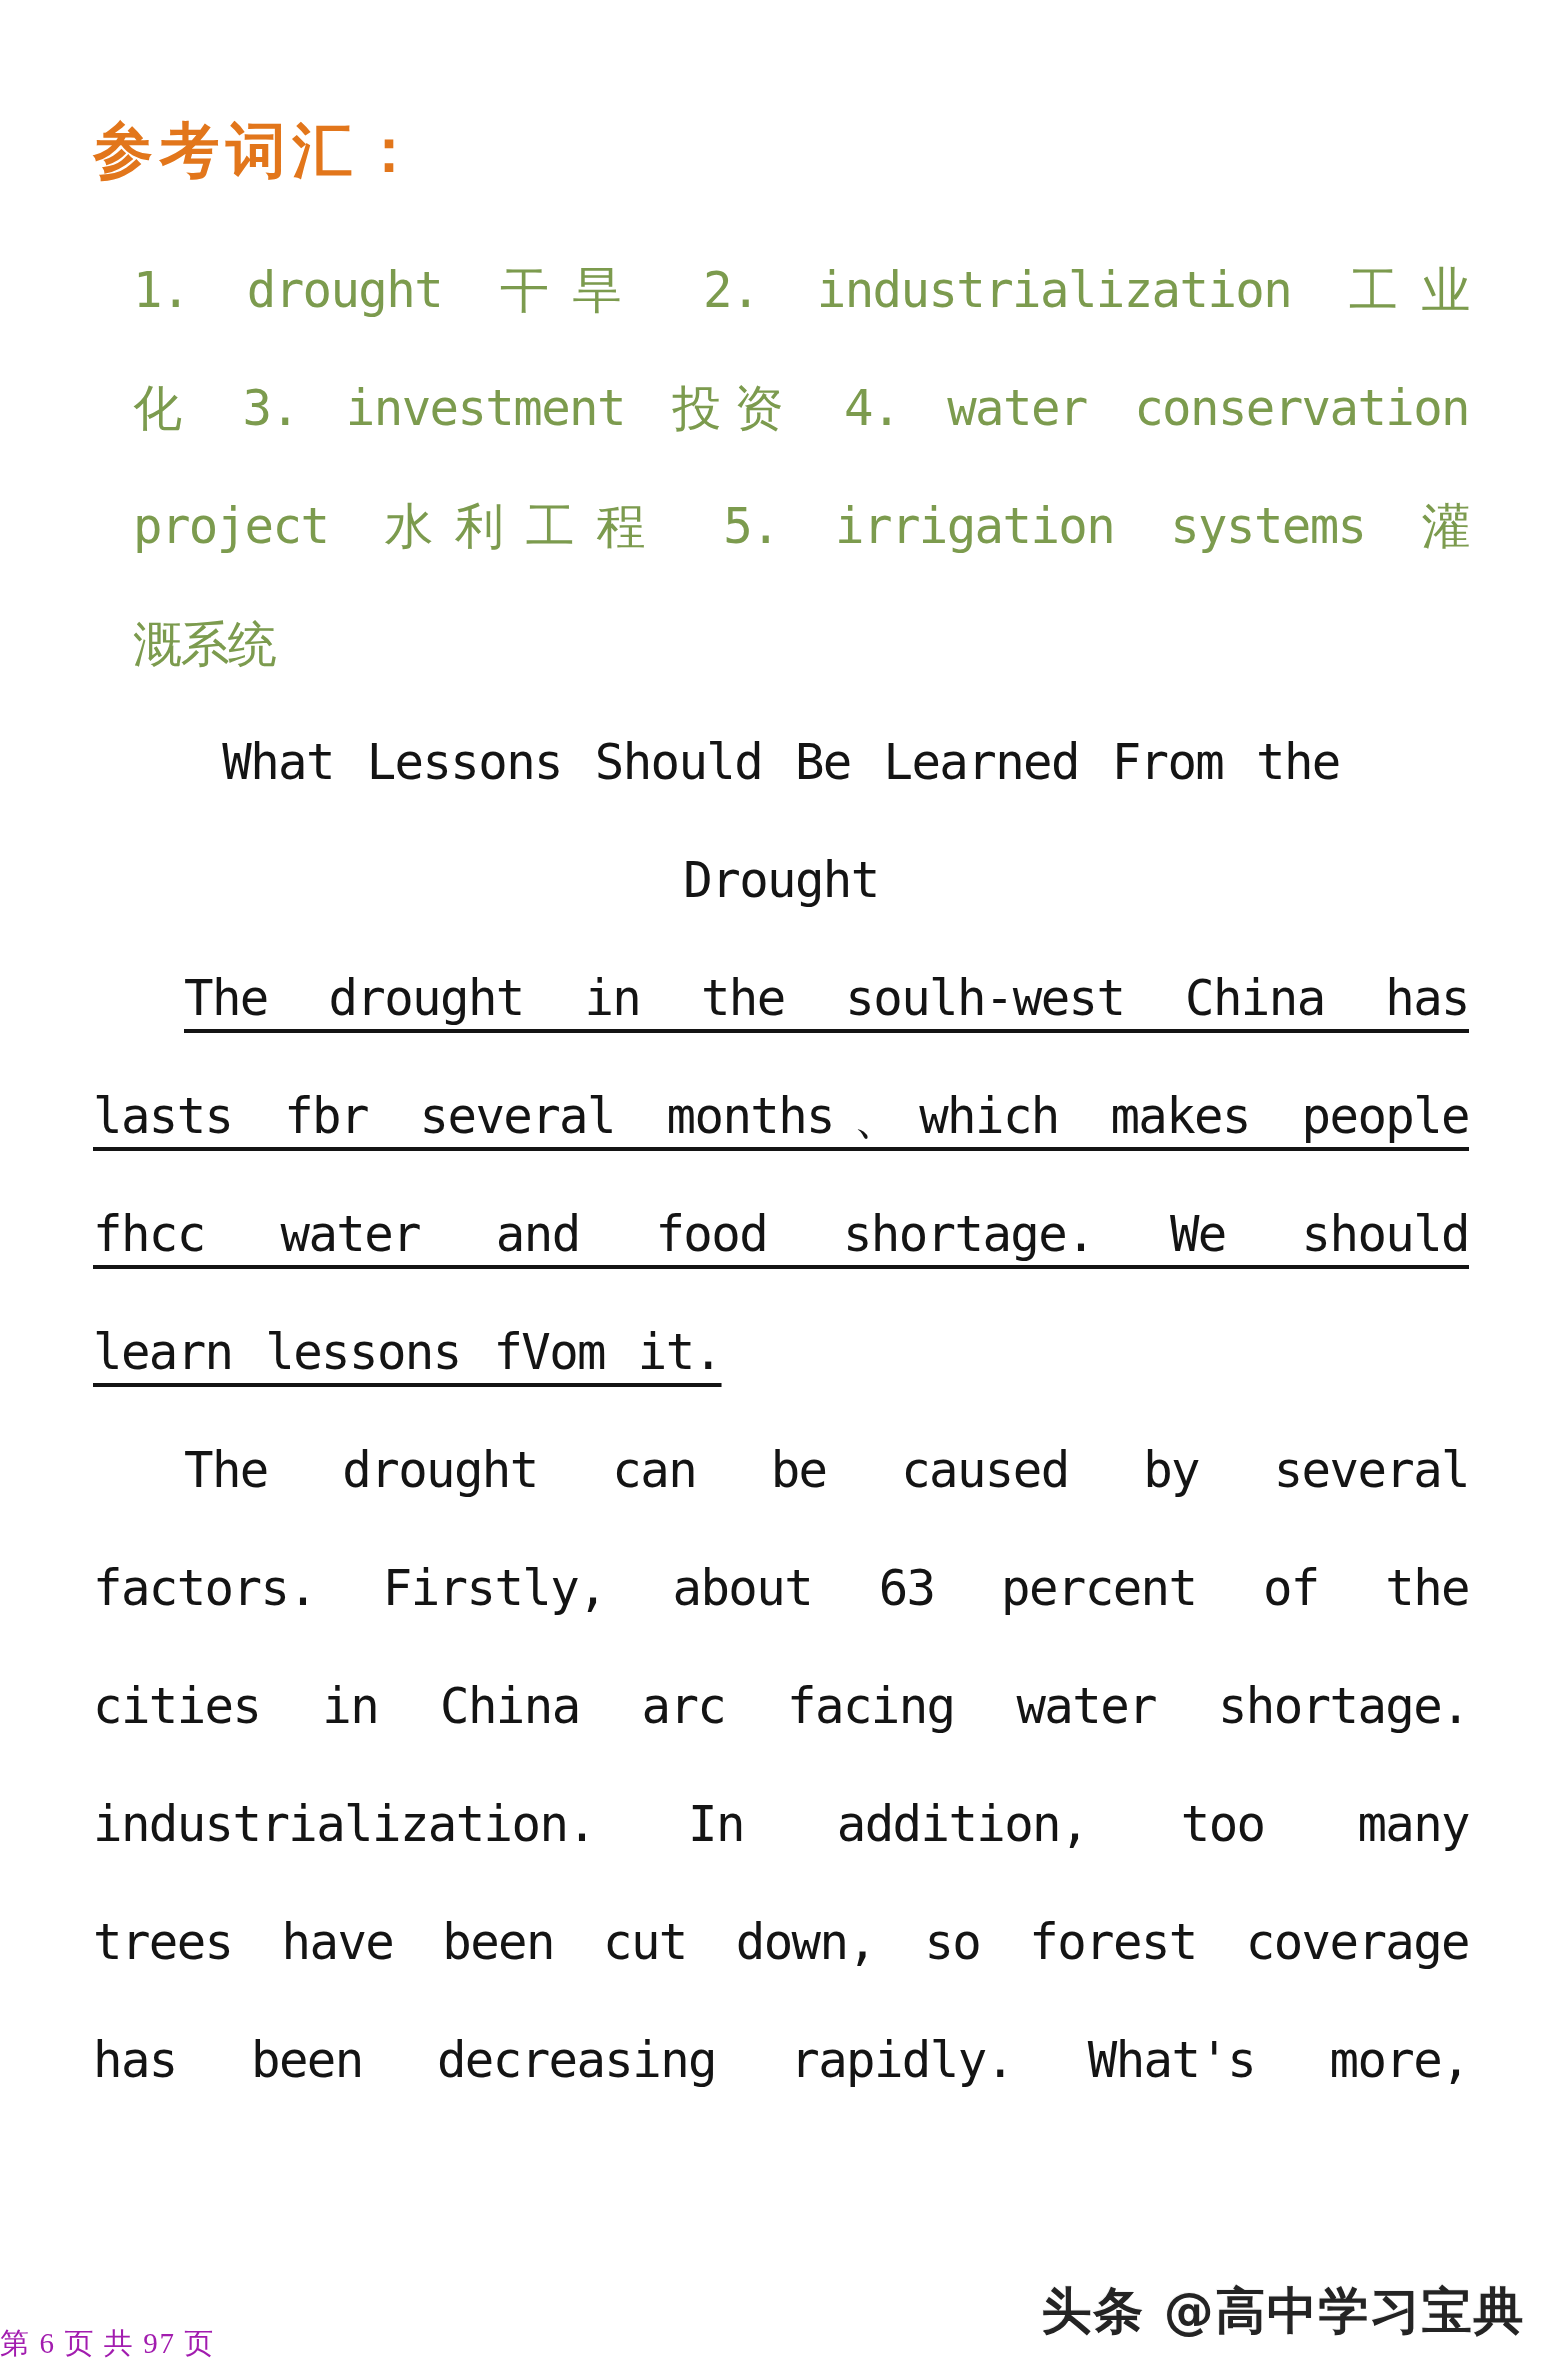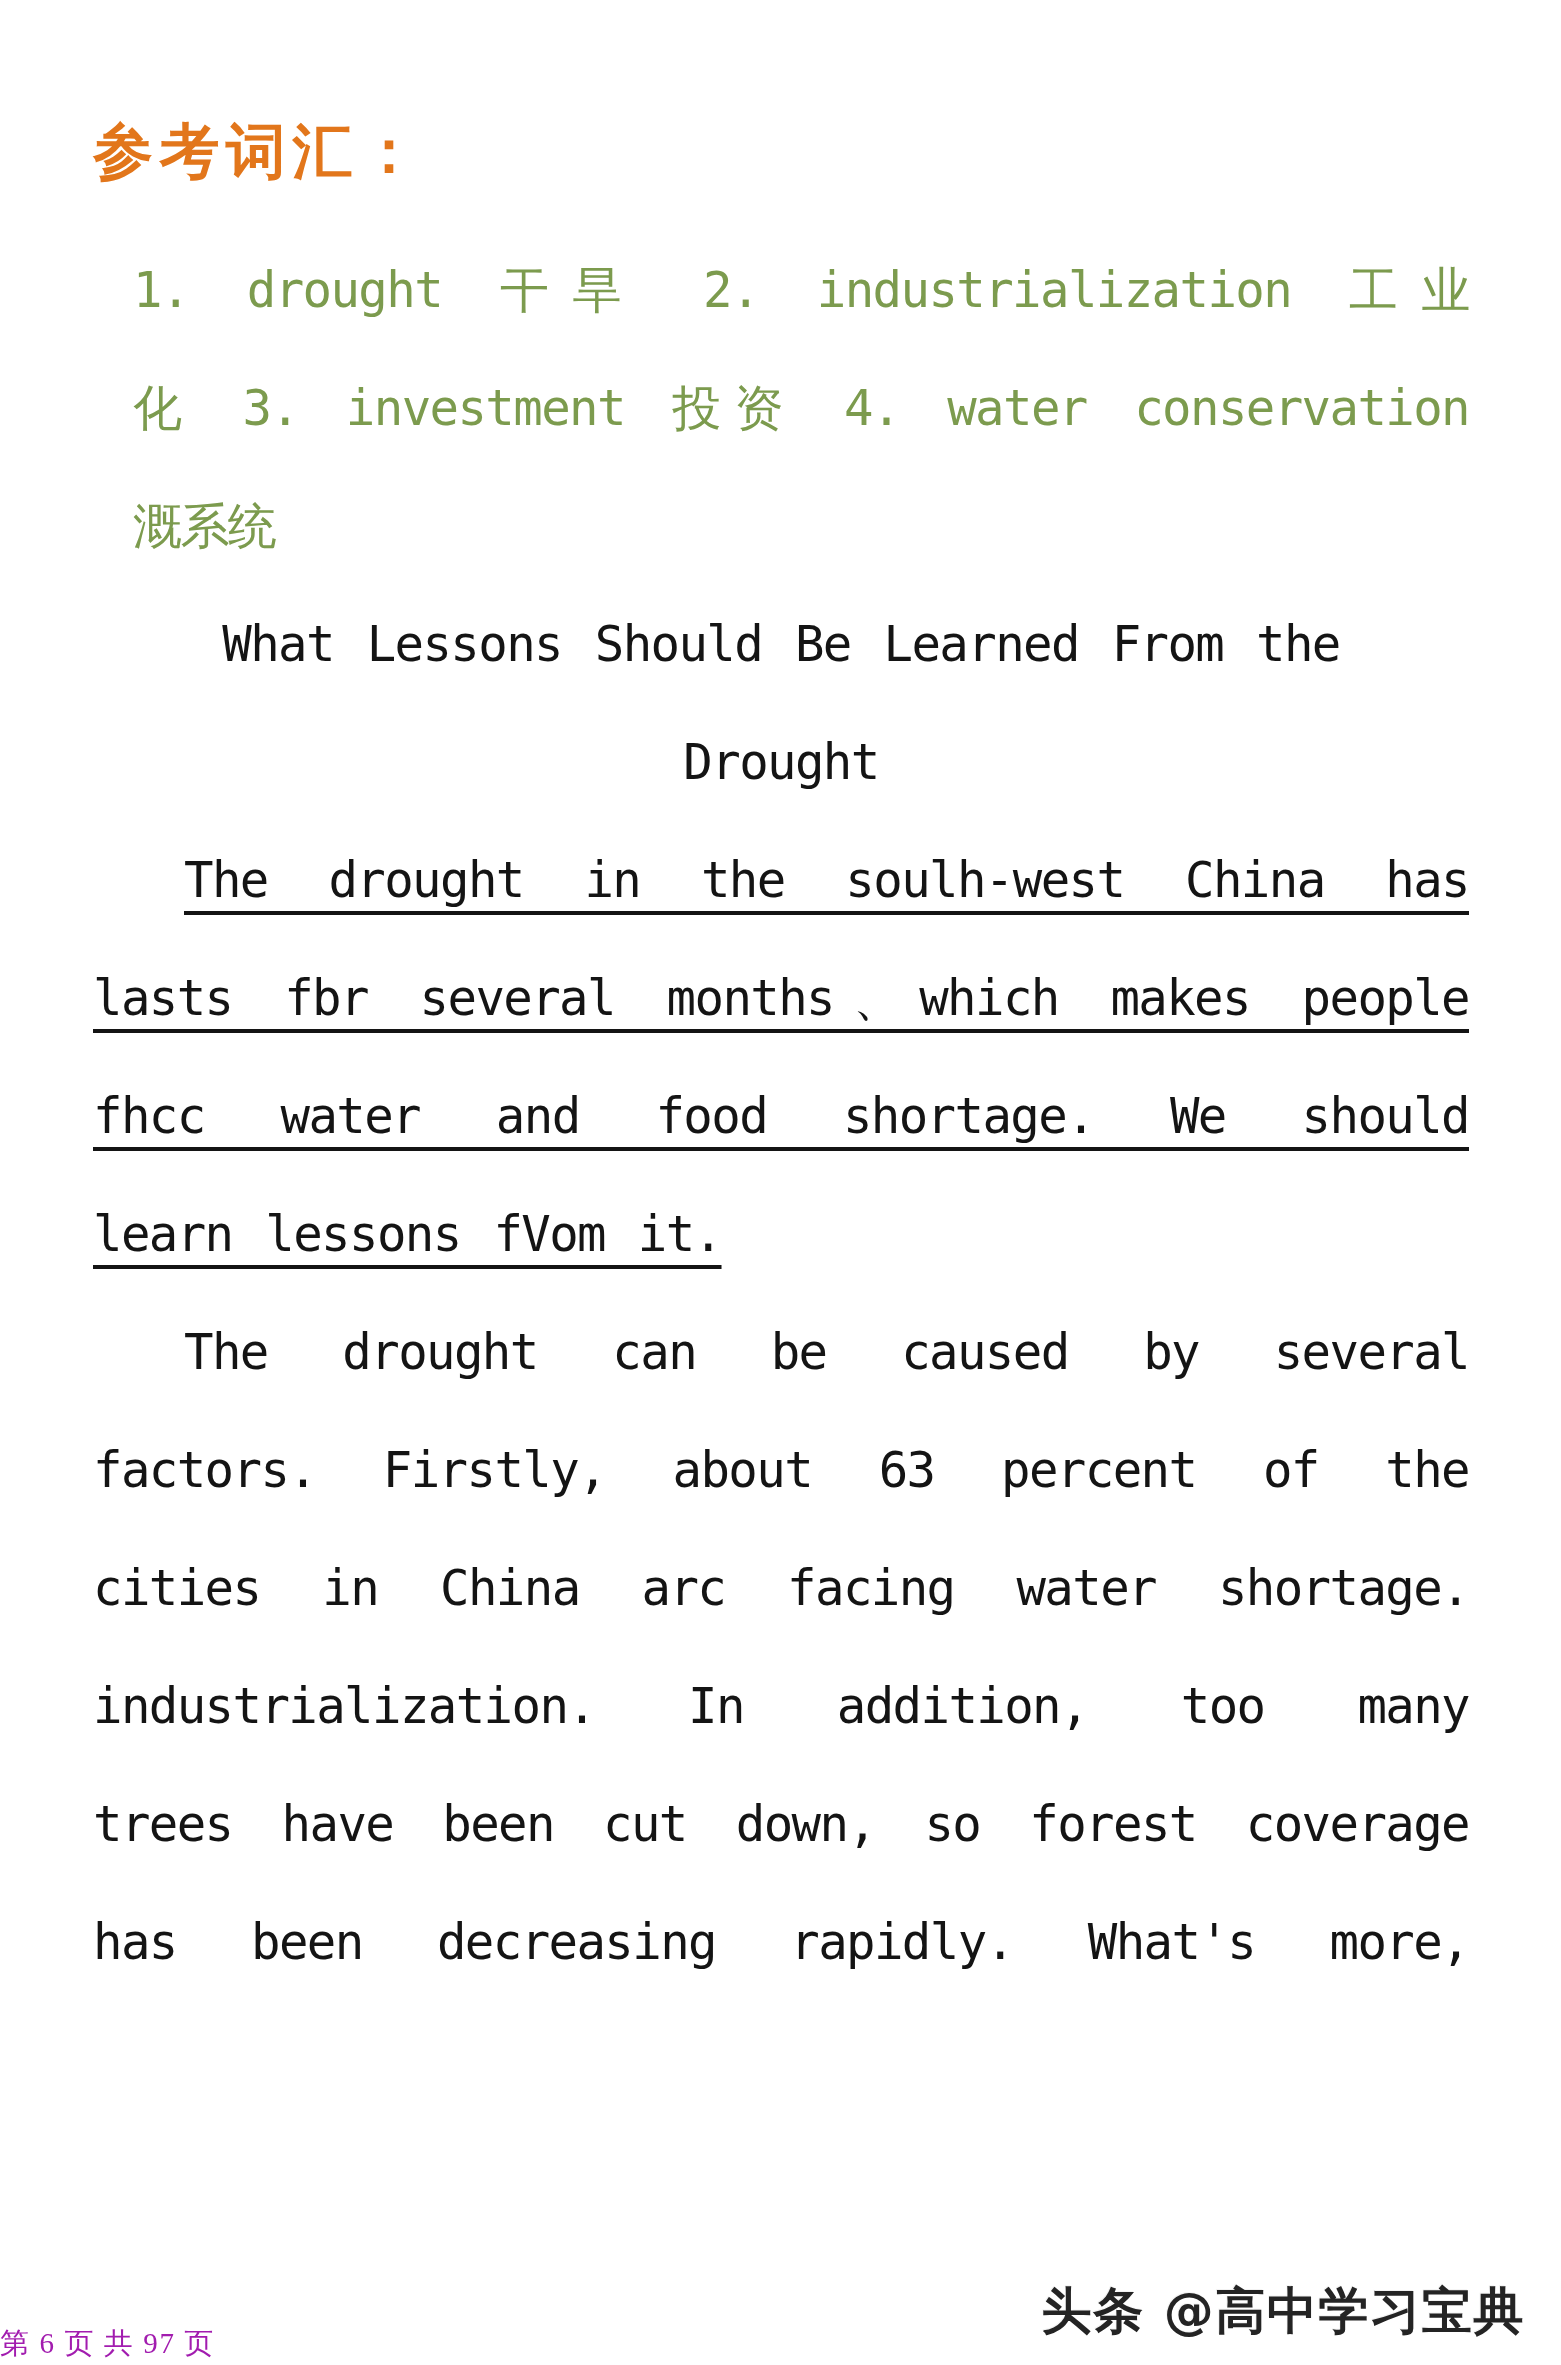--- a/index.html
+++ b/index.html
@@ -8,21 +8,21 @@
     width:1562px;height:2366px;
     background:#ffffff;
     font-family:"DejaVu Sans Mono", monospace;
     color:#141414;
     overflow:hidden;
   }
   .content{padding:0 93px;}
   .heading{
     margin:0;
     padding-top:112px;
-    font-family:Liberation Sans, sans-serif;
+    font-family:Liberation Serif, serif;
     font-weight:bold;
     font-size:60px;
     line-height:79px;
     letter-spacing:6.5px;
     color:#E2761B;
   }
   .para{margin:0;}
   .vocab{margin-top:41px;margin-left:40px;}
   .line{
     font-size:49px;
@@ -66,20 +66,21 @@
 <body>
 
 <div class="page">
   <div class="content">
 
     <h1 class="heading">参考词汇：</h1>
 
     <div class="para vocab">
       <div class="line j green">1. drought 干旱 2. industrialization 工业</div>
       <div class="line j green">化 3. investment 投资 4. water conservation</div>
+      <div class="line j green">project 水利工程 5. irrigation systems 灌</div>
       <div class="line green">溉系统</div>
     </div>
 
     <div class="para">
       <div class="line center">What Lessons Should Be Learned From the</div>
       <div class="line center">Drought</div>
     </div>
 
     <div class="para">
       <div class="line j indent">

